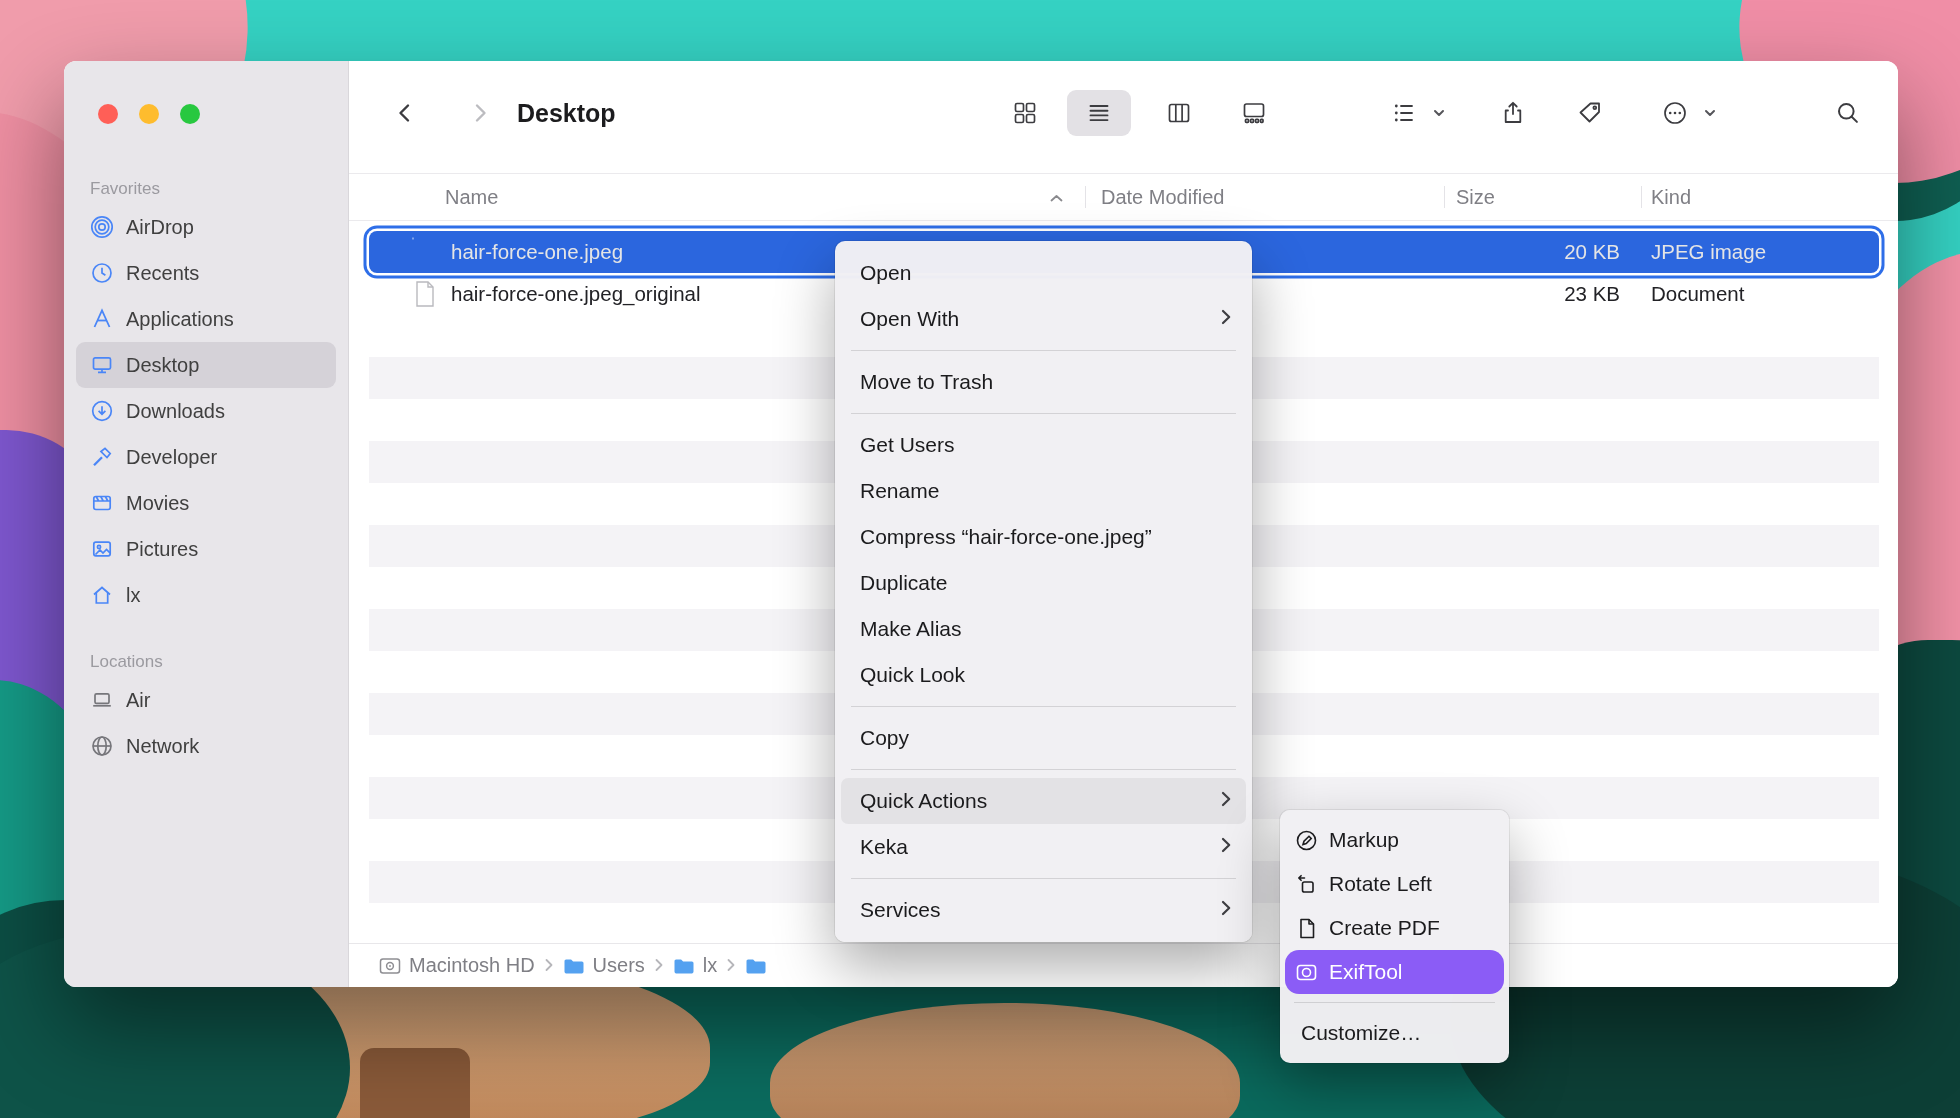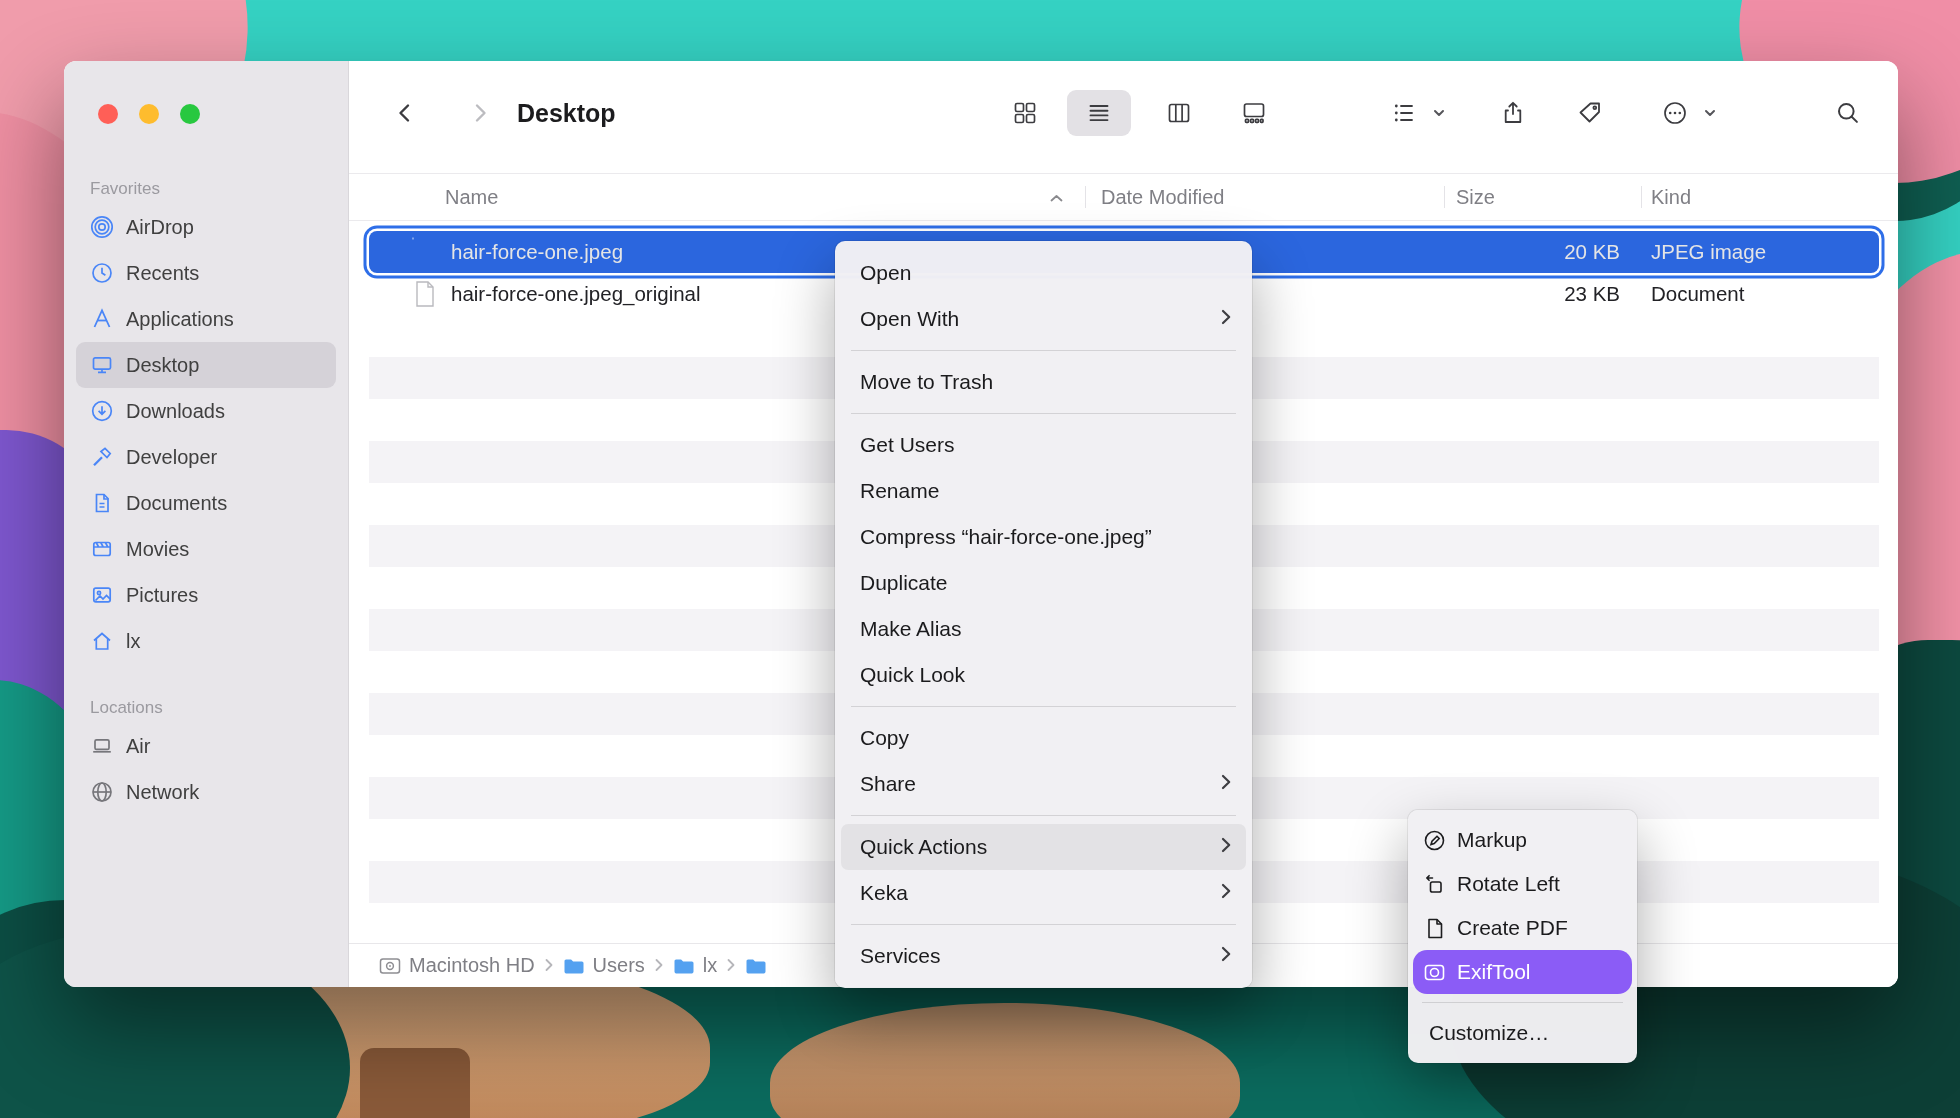--- a/index.html
+++ b/index.html
@@ -103,21 +103,21 @@
   .ctx{position:absolute;left:835px;top:241px;width:417px;background:rgba(241,240,243,.98);
     border-radius:10px;box-shadow:0 25px 60px rgba(0,0,0,.33),0 0 0 1px rgba(0,0,0,.07);
     padding:9px 0;z-index:10;box-sizing:border-box;}
   .ctx-item{height:46px;display:flex;align-items:center;padding:0 14px 0 19px;margin:0 6px;border-radius:7px;
     font-size:21px;color:#1b1b1d;}
   .ctx-item.open{background:rgba(0,0,0,.055);}
   .chev-r{margin-left:auto;color:#3e3e42;display:block;}
   .ctx-sep{height:1px;background:rgba(0,0,0,.12);margin:8px 16px;}
 
   
-  .sub{position:absolute;left:1408px;top:810px;width:229px;background:rgba(241,240,243,.98);
+  .sub{position:absolute;left:1280px;top:810px;width:229px;background:rgba(241,240,243,.98);
     border-radius:10px;box-shadow:0 25px 60px rgba(0,0,0,.33),0 0 0 1px rgba(0,0,0,.07);
     padding:8px 0;z-index:11;box-sizing:border-box;}
   .sub-item{height:44px;display:flex;align-items:center;gap:11px;margin:0 5px;padding:0 10px;border-radius:7px;
     font-size:21px;color:#1b1b1d;}
   .sub-item.hl{background:#8b5cf6;color:#ffffff;border-radius:14px;}
   .sub-item svg{flex:none;display:block;}
   .sub-sep{height:1px;background:rgba(0,0,0,.12);margin:8px 14px;}
   .sub-item.customize{padding-left:16px;}
 </style>
 </head>
@@ -207,29 +207,20 @@
       <div class="sb-item">
         <span class="sb-icon">
           <svg width="24" height="24" viewBox="0 0 24 24" fill="none" stroke="currentColor" stroke-width="1.7">
               <path d="M11 6.5l4-3.2 5.2 5.2-3.2 4z"></path>
               <path d="M4 20.2l8-8" stroke-width="2.3"></path>
             </svg>
         </span>
         <span>Developer</span>
       </div>
 
-      <div class="sb-item">
-        <span class="sb-icon">
-          <svg width="24" height="24" viewBox="0 0 24 24" fill="none" stroke="currentColor" stroke-width="1.7">
-              <path d="M6.5 3.5h7.5l4 4v13H6.5z"></path>
-              <path d="M14 3.5V8h4.5M9.5 12.5h5M9.5 16h5"></path>
-            </svg>
-        </span>
-        <span>Documents</span>
-      </div>
 
       <div class="sb-item">
         <span class="sb-icon">
           <svg width="24" height="24" viewBox="0 0 24 24" fill="none" stroke="currentColor" stroke-width="1.7">
               <rect x="3.8" y="5.5" width="16.4" height="13" rx="2"></rect>
               <path d="M3.8 10h16.4M6.2 5.5l2.4 4.5M10.8 5.5l2.4 4.5M15.4 5.5l2.4 4.5"></path>
             </svg>
         </span>
         <span>Movies</span>
       </div>
@@ -484,26 +475,20 @@
   <div class="ctx-item">
     <span>Make Alias</span>
   </div>
   <div class="ctx-item">
     <span>Quick Look</span>
   </div>
   <div class="ctx-sep"></div>
   <div class="ctx-item">
     <span>Copy</span>
   </div>
-  <div class="ctx-item">
-    <span>Share</span>
-    <span class="chev-r"><svg width="12" height="18" viewBox="0 0 12 18" fill="none" stroke="currentColor" stroke-width="2.2" stroke-linecap="round" stroke-linejoin="round">
-          <path d="M3 3l6.2 6L3 15"></path>
-        </svg></span>
-  </div>
   <div class="ctx-sep"></div>
   <div class="ctx-item open">
     <span>Quick Actions</span>
     <span class="chev-r"><svg width="12" height="18" viewBox="0 0 12 18" fill="none" stroke="currentColor" stroke-width="2.2" stroke-linecap="round" stroke-linejoin="round">
           <path d="M3 3l6.2 6L3 15"></path>
         </svg></span>
   </div>
   <div class="ctx-item">
     <span>Keka</span>
     <span class="chev-r"><svg width="12" height="18" viewBox="0 0 12 18" fill="none" stroke="currentColor" stroke-width="2.2" stroke-linecap="round" stroke-linejoin="round">

